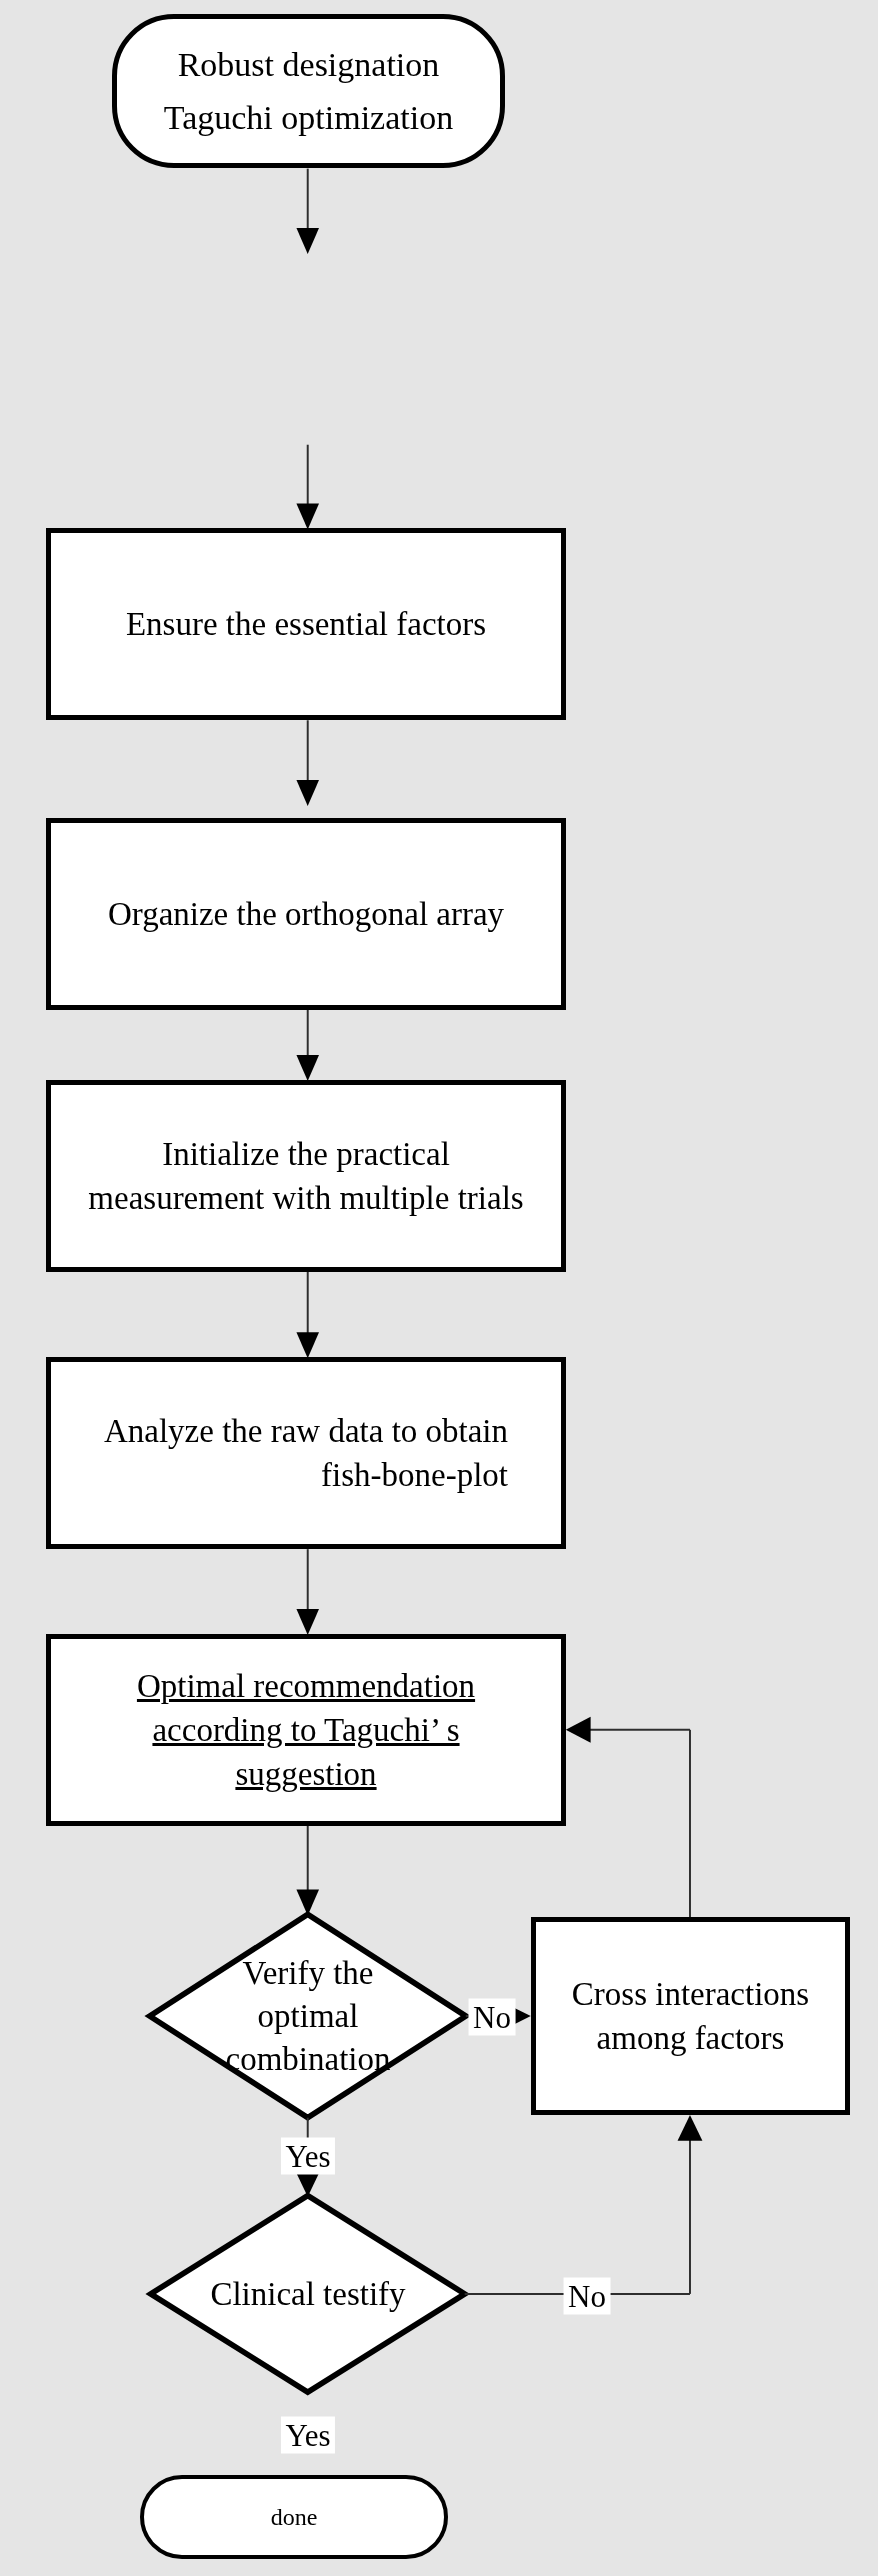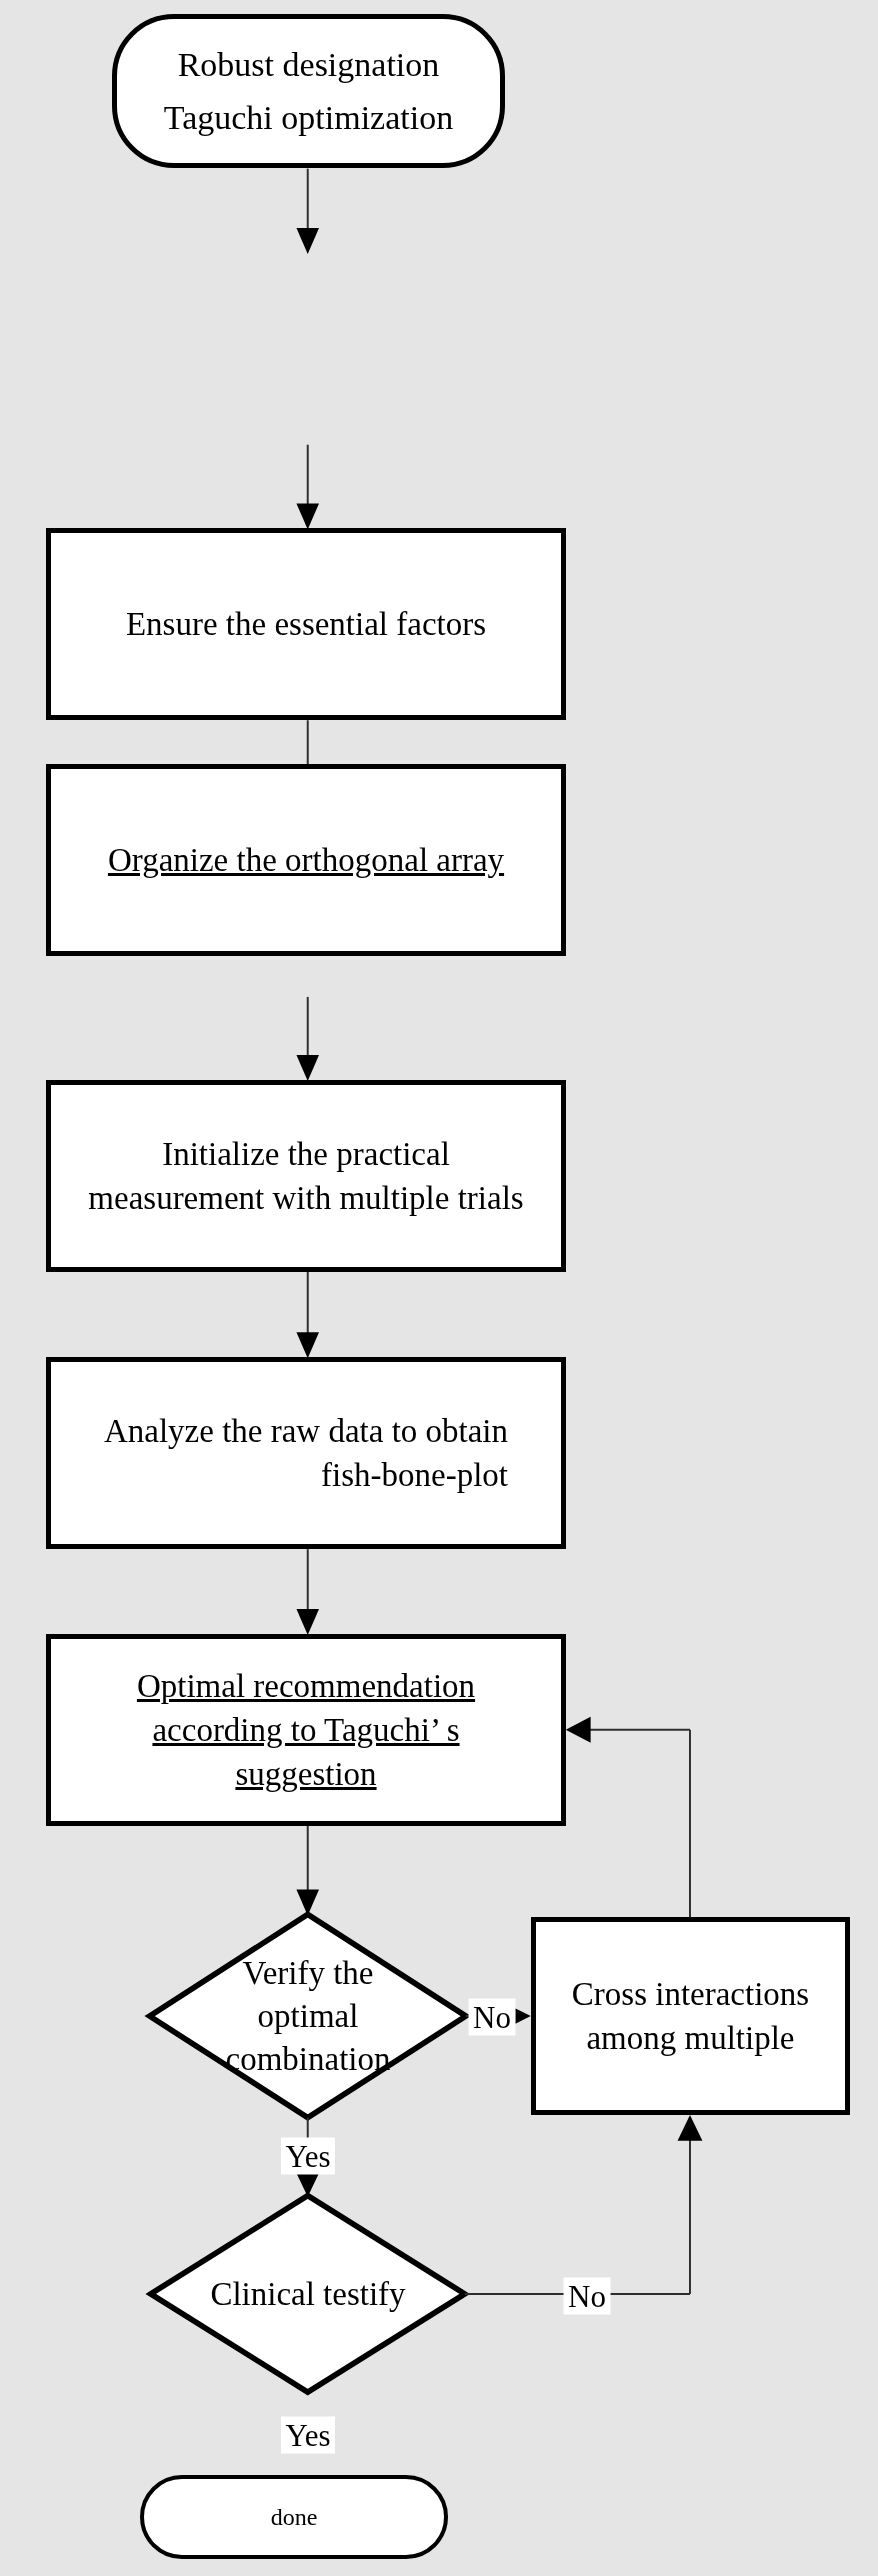--- a/index.html
+++ b/index.html
@@ -21,21 +21,21 @@
     z-index:2;
   }
   .stadium-start{
     left:112px;top:14px;width:393px;height:154px;
     border-width:5.1px;border-radius:62px;
     font-size:34px;line-height:53px;
   }
   .rect{left:46px;width:520px;height:192px;}
   .rect-1{top:252px;}
   .rect-2{top:528px;text-align:center;}
-  .rect-3{top:764px;text-decoration:underline;}
+  .rect-3{top:818px;}
   .rect-4{top:1080px;}
   .rect-5{top:1357px;text-align:right;}
   .rect-6{top:1634px;text-decoration:underline;}
   .cross-box{left:531px;top:1917px;width:319px;height:198px;}
   .stadium-end{
     left:140px;top:2475px;width:308px;height:84px;
     border-width:4.5px;border-radius:42px;
     font-size:24px;line-height:37px;
   }
   .diamond-text{
@@ -120,21 +120,21 @@
 suggestion</span>
   </div>
 
   <div class="diamond-text d1">Verify the
 optimal
 combination</div>
   <div class="diamond-text d2">Clinical testify</div>
 
   <div class="node cross-box">
     <span>Cross interactions
-among multiple</span>
+among factors</span>
   </div>
 
   <div class="node stadium-end">
     <span>done</span>
   </div>
 
   <div class="edge-label lbl-yes1">Yes</div>
   <div class="edge-label lbl-no1">No</div>
   <div class="edge-label lbl-yes2">Yes</div>
   <div class="edge-label lbl-no2">No</div>

